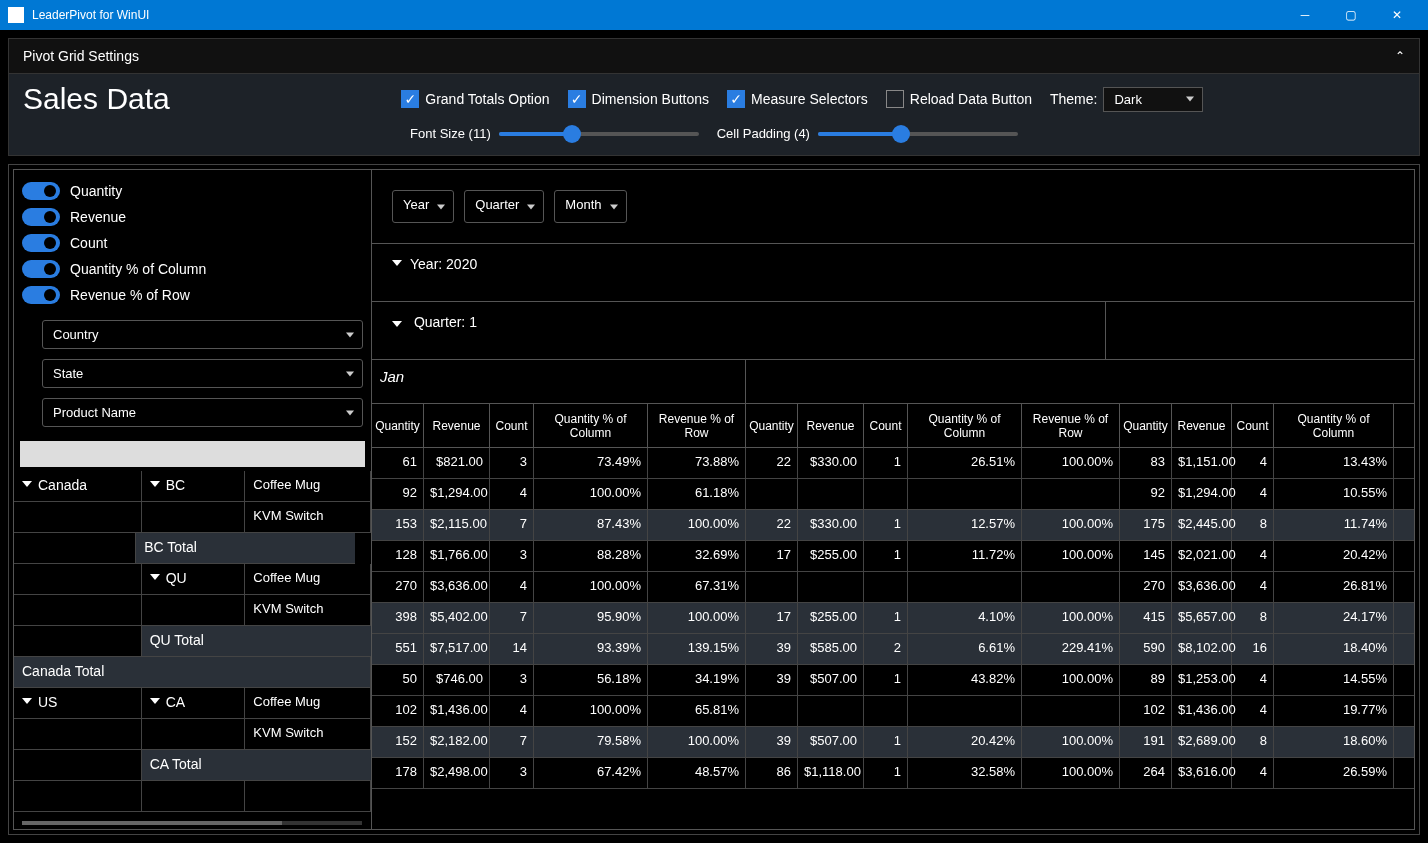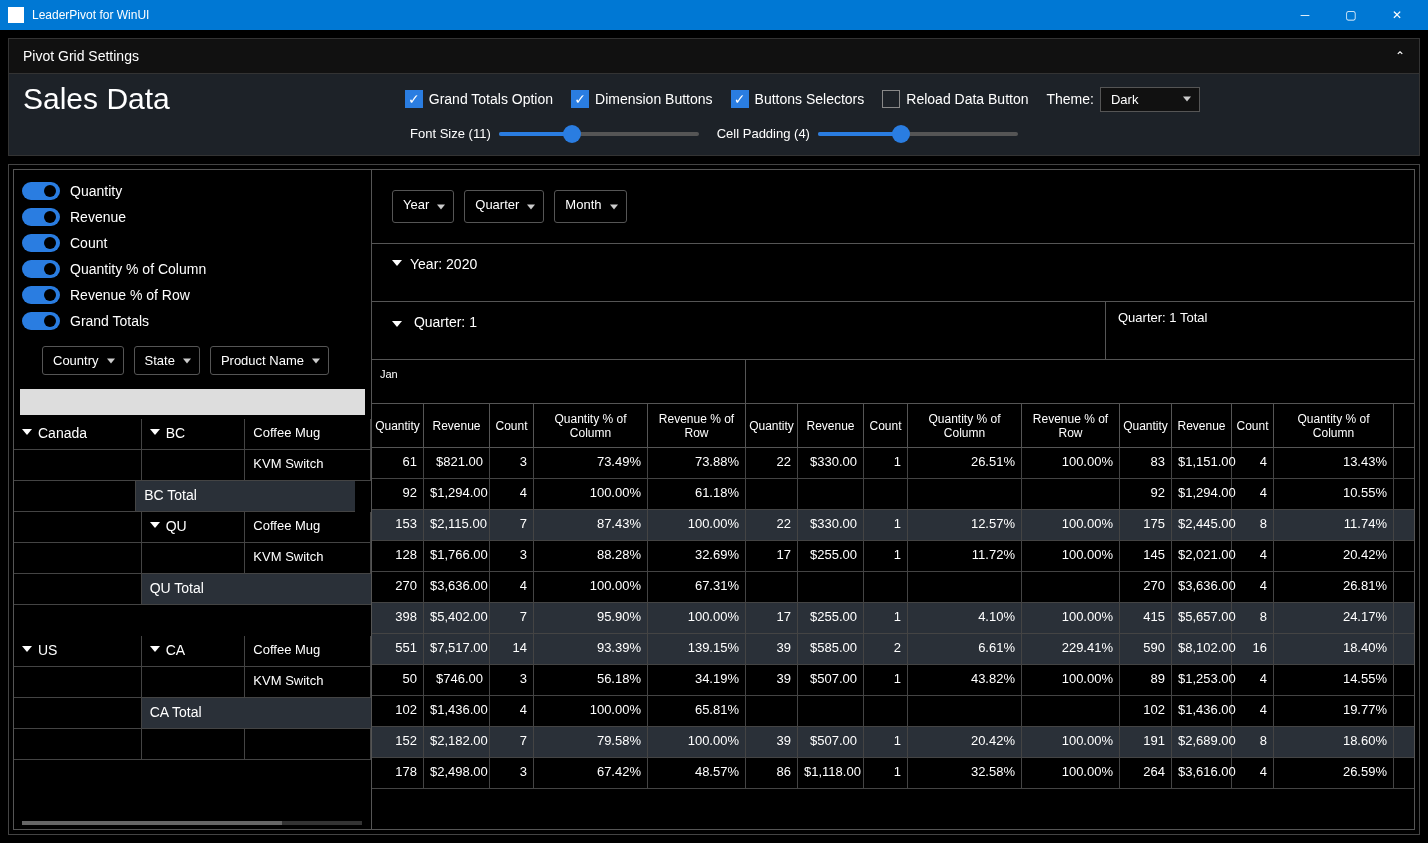--- a/index.html
+++ b/index.html
@@ -76,33 +76,33 @@
   left:0; top:0; bottom:0;
   width: 358px;
   border-right:1px solid #555;
   display:flex;
   flex-direction:column;
 }
 .measures { padding: 12px 8px 8px 8px; display:flex; flex-direction:column; gap:8px; }
 .toggle-row { display:flex; align-items:center; gap:10px; }
 .toggle { width:38px; height:18px; background:#2a7de1; border-radius:10px; position:relative; }
 .toggle::after { content:""; position:absolute; width:12px; height:12px; background:#000; border-radius:50%; top:3px; right:4px;}
-.row-dims { padding: 8px 8px; display:flex; gap:10px; margin-left:20px; }
+.row-dims { padding: 8px 8px; display:flex; gap:10px; margin-left:20px;flex-direction:column; }
 .dim-btn { border:1px solid #555; padding:6px 24px 6px 10px; position:relative; font-size:13px; border-radius:3px;}
 .dim-btn::after { content:""; position:absolute; right:8px; top:50%; transform:translateY(-50%); border-left:4px solid transparent; border-right:4px solid transparent; border-top:5px solid #ccc;}
 .search { margin:6px 6px 4px 6px; }
 .search input { width:100%; height:26px; background:#ddd; border:none; padding:0 6px; color:#000; }
 .right-panel { position:absolute; left:358px; right:0; top:0; bottom:0; }
 .col-dims { height:74px; border-bottom:1px solid #555; padding:20px 20px; display:flex; gap:10px; }
 .col-year { height:58px; border-bottom:1px solid #555; padding:12px 20px; display:flex; align-items:flex-start; }
 .col-quarter-row { height:58px; border-bottom:1px solid #555; display:flex; }
 .col-quarter { flex:0 0 734px; padding:12px 20px; border-right:1px solid #555; }
 .col-q-total { flex:1; padding:8px 12px; font-size:13px; }
 .months-row { height:44px; border-bottom:1px solid #555; display:flex; }
-.month-cell { border-right:1px solid #555; padding:8px 8px; font-size:11px; }
+.month-cell { border-right:1px solid #555; padding:8px 8px; font-size:15px;font-style:italic; }
 .headers-row { height:44px; border-bottom:1px solid #555; display:flex; font-size:12px; }
 .hdr { border-right:1px solid #555; padding:6px 4px; display:flex; align-items:center; justify-content:center; text-align:center; }
 .data-body { position:absolute; top:278px; left:0; right:0; bottom:0; overflow:hidden;}
 .data-row { height:31px; display:flex; border-bottom:1px solid #444; }
 .rowhdr-country { width:128px; border-right:1px solid #444; padding:6px 8px; display:flex; align-items:flex-start; gap:6px; }
 .rowhdr-state { width:104px; border-right:1px solid #444; padding:6px 8px; display:flex; align-items:flex-start; gap:6px;}
 .rowhdr-prod { width:126px; border-right:1px solid #444; padding:6px 8px; font-size:13px;}
 .cell { border-right:1px solid #444; text-align:right; padding:6px 6px; font-size:13px; }
 .expand-arrow { display:inline-block; width:0; height:0; border-left:5px solid transparent; border-right:5px solid transparent; border-top:6px solid #fff; margin-top:4px;}
 .total-row { background:#2a3038; }
@@ -135,21 +135,21 @@
       <label class="chk">
         <span class="box checked">✓</span>
         <span>Grand Totals Option</span>
       </label>
       <label class="chk">
         <span class="box checked">✓</span>
         <span>Dimension Buttons</span>
       </label>
       <label class="chk">
         <span class="box checked">✓</span>
-        <span>Buttons Selectors</span>
+        <span>Measure Selectors</span>
       </label>
       <label class="chk">
         <span class="box"></span>
         <span>Reload Data Button</span>
       </label>
       <div class="theme-sel">
         <span>Theme:</span>
         <div class="dropdown" style="width:100px">
           <span>Dark</span>
         </div>
@@ -189,24 +189,20 @@
               <span class="toggle"></span>
               <span>Count</span>
             </div>
             <div class="toggle-row">
               <span class="toggle"></span>
               <span>Quantity % of Column</span>
             </div>
             <div class="toggle-row">
               <span class="toggle"></span>
               <span>Revenue % of Row</span>
-            </div>
-            <div class="toggle-row">
-              <span class="toggle"></span>
-              <span>Grand Totals</span>
             </div>
           </div>
       <div class="row-dims" id="row-dims">
             <div class="dim-btn">Country</div>
             <div class="dim-btn">State</div>
             <div class="dim-btn">Product Name</div>
           </div>
       <div class="search">
         <input type="text" style="">
       </div>
@@ -241,20 +237,23 @@
             </div>
             <div class="data-row" style="position: absolute; top: 124px; left: 0px; right: 0px;">
               <div class="rowhdr-country"></div>
               <div class="rowhdr-state"></div>
               <div class="rowhdr-prod">KVM Switch</div>
             </div>
             <div class="data-row total-row" style="position: absolute; top: 155px; left: 0px; right: 0px;">
               <div class="rowhdr-country" style="background:#000"></div>
               <div style="width:230px;padding:6px 8px">QU Total</div>
             </div>
+            <div class="data-row grand-row" style="position: absolute; top: 186px; left: 0px; right: 0px;">
+              <div style="width:358px;padding:6px 8px;border-right:1px solid #444">Canada Total</div>
+            </div>
             <div class="data-row" style="position: absolute; top: 217px; left: 0px; right: 0px;">
               <div class="rowhdr-country">
                 <span class="expand-arrow"></span>
                 <span>US</span>
               </div>
               <div class="rowhdr-state">
                 <span class="expand-arrow"></span>
                 <span>CA</span>
               </div>
               <div class="rowhdr-prod">Coffee Mug</div>
@@ -284,23 +283,20 @@
             <div class="dim-btn">Month</div>
           </div>
       <div class="col-year">
         <span class="expand-arrow"></span>
         <span style="margin-left:8px">Year: 2020</span>
       </div>
       <div class="col-quarter-row">
         <div class="col-quarter">
           <span class="expand-arrow"></span>
           <span style="margin-left:8px">Quarter: 1</span>
-        </div>
-        <div class="col-q-total">
-          <span>Quarter: 1 Total</span>
         </div>
       </div>
       <div class="months-row">
         <div class="month-cell" style="width:374px"><span>Jan</span></div>
         <div class="month-cell" style="flex:1; border-right:none"></div>
       </div>
       <div class="headers-row" id="headers-row">
             <div class="hdr" style="width: 52px;">Quantity</div>
             <div class="hdr" style="width: 66px;">Revenue</div>
             <div class="hdr" style="width: 44px;">Count</div>

